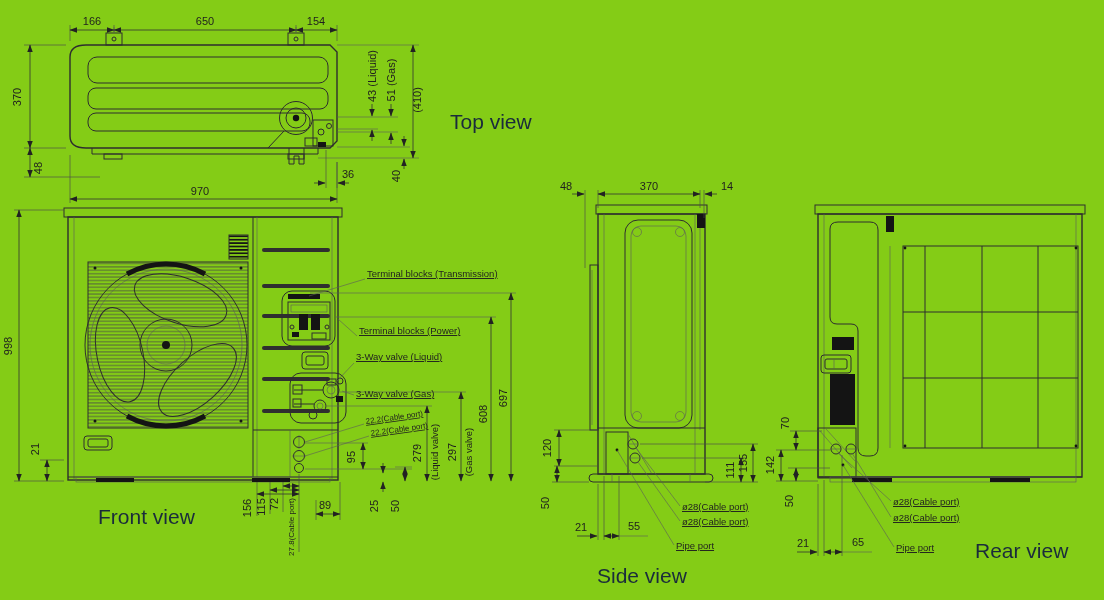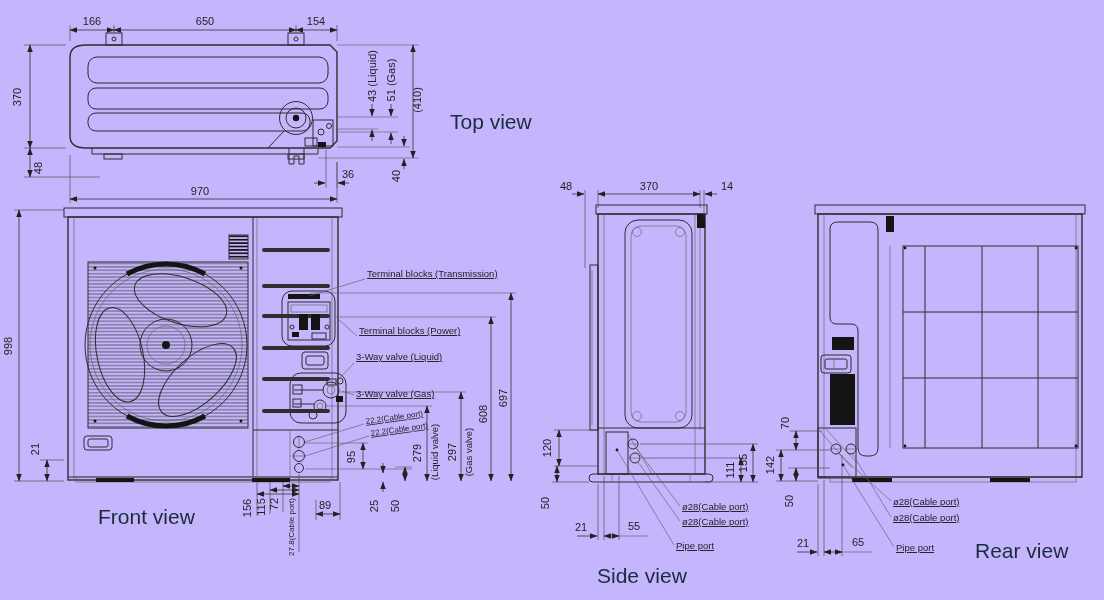--- a/index.html
+++ b/index.html
@@ -1,16 +1,16 @@
 <!DOCTYPE html>
 <html><head>
 <meta charset="utf-8">
 <style>
   html,body{margin:0;padding:0;background:#ffffff;}
-  .stage{width:1104px;height:600px;position:relative;background:#c4b5fd;overflow:hidden;
+  .stage{width:1104px;height:600px;position:relative;background:#84cc16;overflow:hidden;
          font-family:"Liberation Sans",sans-serif;}
   svg text{font-family:"Liberation Sans",sans-serif;fill:#1f1f1f;}
   .ln{fill:none;stroke:#2e2e2e;stroke-width:1;}
   .ln2{fill:none;stroke:#2e2e2e;stroke-width:1.4;}
   .thin{fill:none;stroke:#5a5a5a;stroke-width:0.6;}
   .ext{fill:none;stroke:#4a4a4a;stroke-width:0.65;}
   .dim{fill:none;stroke:#333;stroke-width:0.8;}
   .dark{fill:#141414;stroke:none;}
   .dt{font-size:11px;}
   .sm{font-size:9.5px;}

